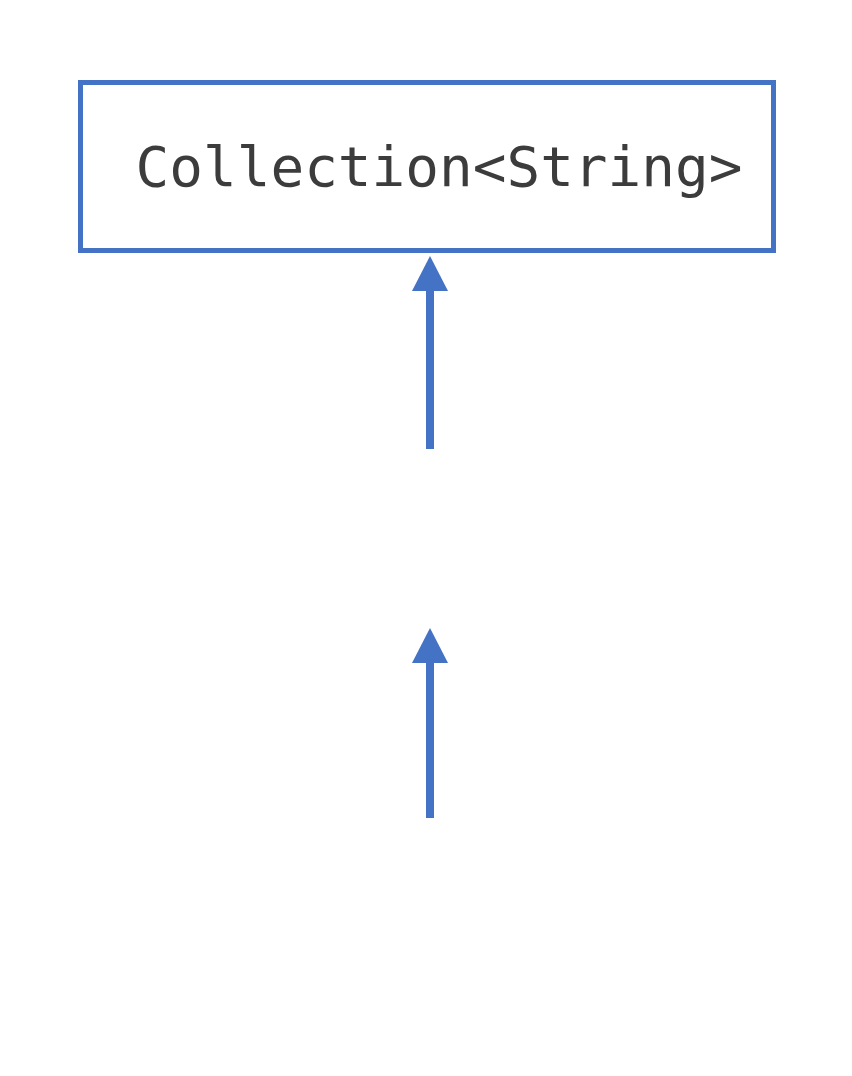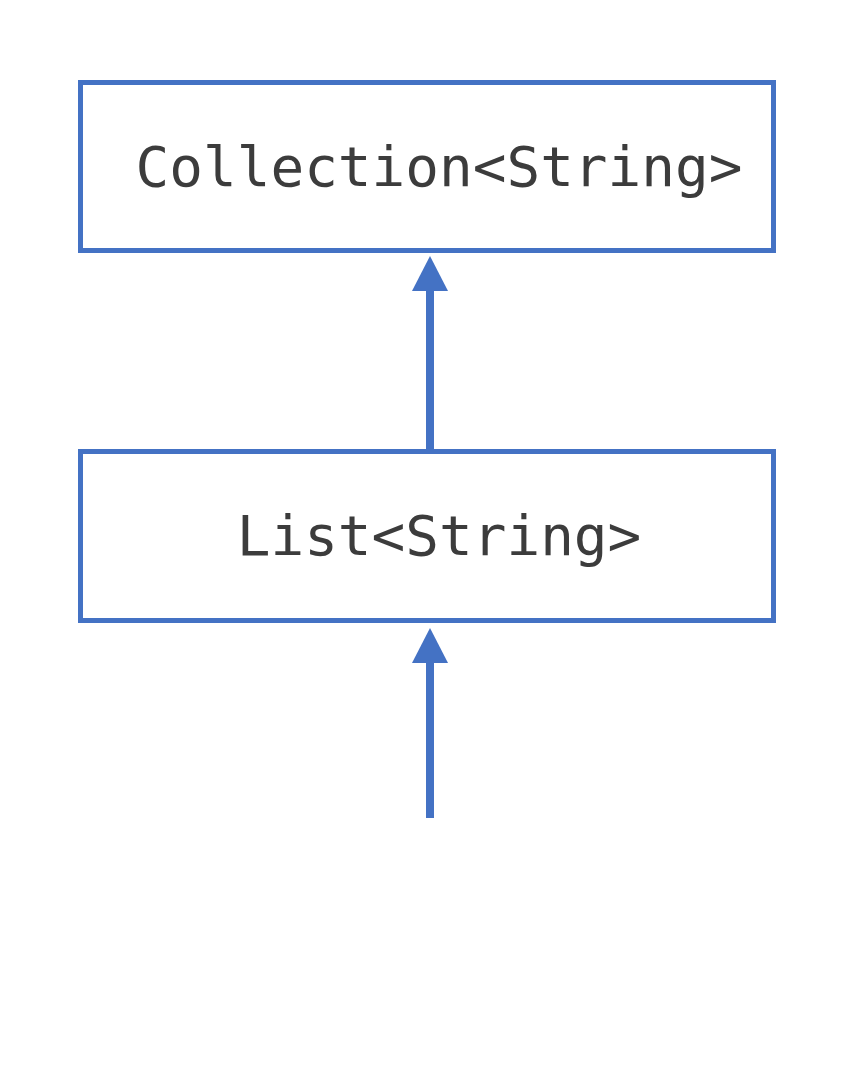--- a/index.html
+++ b/index.html
@@ -95,23 +95,20 @@
 
   <div class="arrow" id="arrow-list-to-collection">
     <svg width="852" height="196" viewBox="0 0 852 196">
 
       <rect x="426" y="37" width="8" height="159" fill="#4472c4"></rect>
 
       <polygon points="430,3 448,38 412,38" fill="#4472c4"></polygon>
     </svg>
   </div>
 
-  <div class="class-box" id="box-list">
-    <span class="class-label">List&lt;String&gt;</span>
-  </div>
 
   <div class="arrow" id="arrow-arraylist-to-list">
     <svg width="852" height="195" viewBox="0 0 852 195">
 
       <rect x="426" y="39" width="8" height="156" fill="#4472c4"></rect>
 
       <polygon points="430,5 448,40 412,40" fill="#4472c4"></polygon>
     </svg>
   </div>
 

